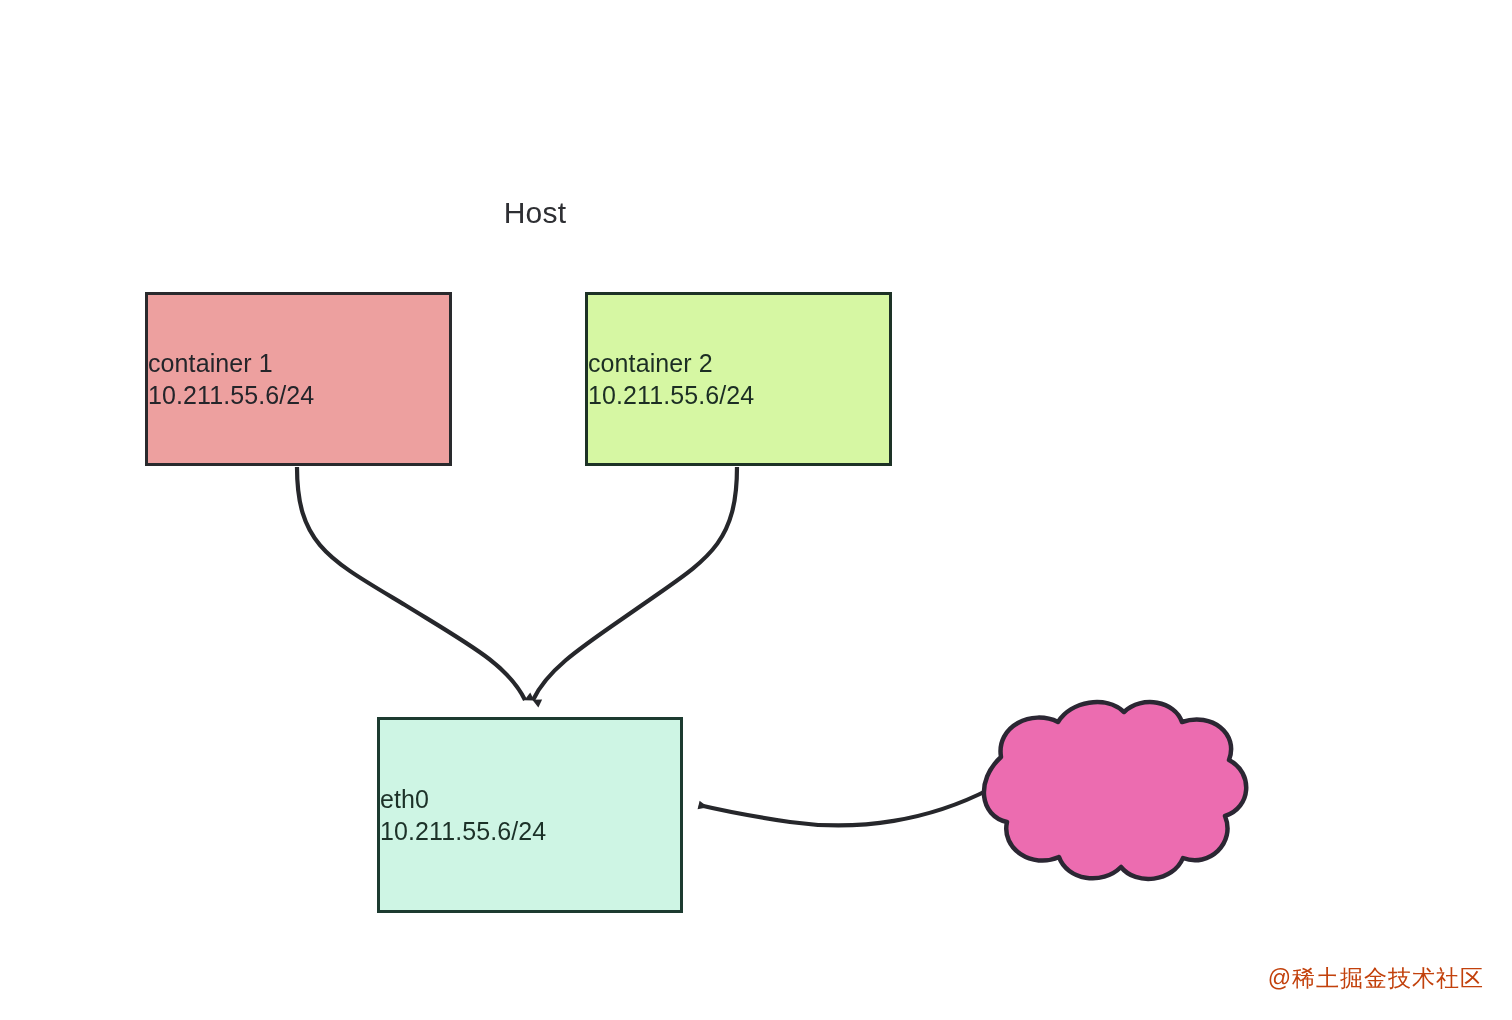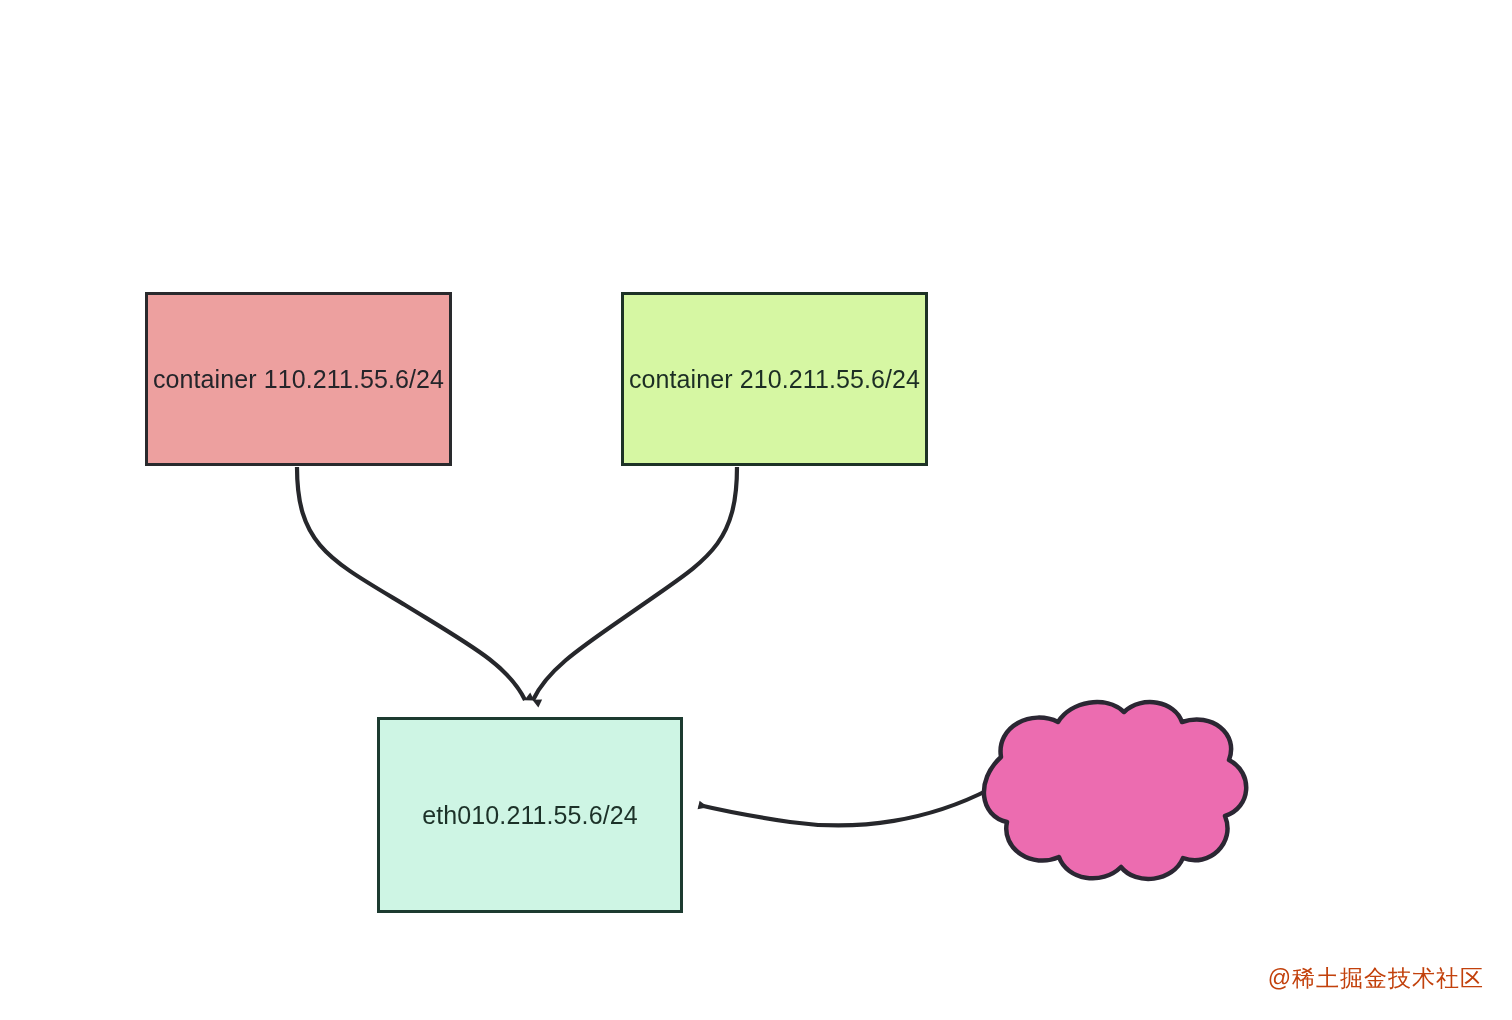--- a/index.html
+++ b/index.html
@@ -30,22 +30,21 @@
     width: 1512px;
     height: 1020px;
     pointer-events: none;
   }
 
   
   .node-box {
     position: absolute;
     box-sizing: border-box;
     display: flex;
-    flex-direction: row;
-    align-items: center;
+    flex-direction: column;
     justify-content: center;
     border-width: 3px;
     border-style: solid;
     line-height: 1.30;
   }
   .node-line {
     font-size: 25px;
     letter-spacing: 0.1px;
     white-space: nowrap;
   }
@@ -56,21 +55,20 @@
     background: #eda09f;
     border-color: #292a2d;
     color: #24252a;
   }
   #container-2-node {
     left: 585px;  top: 292px;
     width: 307px; height: 174px;
     background: #d6f7a3;
     border-color: #1d3226;
     color: #1c2e24;
-    margin-left: 36px;
   }
   #eth0-node {
     left: 377px;  top: 717px;
     width: 306px; height: 196px;
     background: #cef5e4;
     border-color: #1d3b30;
     color: #1c3128;
   }
 
   
@@ -146,20 +144,21 @@
                C 1258 712, 1285 734, 1275 760
                C 1300 773, 1297 808, 1271 816
                C 1282 843, 1255 868, 1229 858
                C 1219 882, 1182 886, 1167 867
                C 1148 886, 1113 880, 1105 857
                C 1078 869, 1047 849, 1053 822
                C 1026 816, 1021 781, 1047 757 Z" transform="translate(-46,0)" fill="#ec6cb0" stroke="#2b2733" stroke-width="4.5" stroke-linejoin="round"></path>
     </g>
   </svg>
 
+  <div id="host-label">Host</div>
 
   <div class="node-box" id="container-1-node">
     <div class="node-line">container 1</div>
     <div class="node-line">10.211.55.6/24</div>
   </div>
 
   <div class="node-box" id="container-2-node">
     <div class="node-line">container 2</div>
     <div class="node-line">10.211.55.6/24</div>
   </div>

